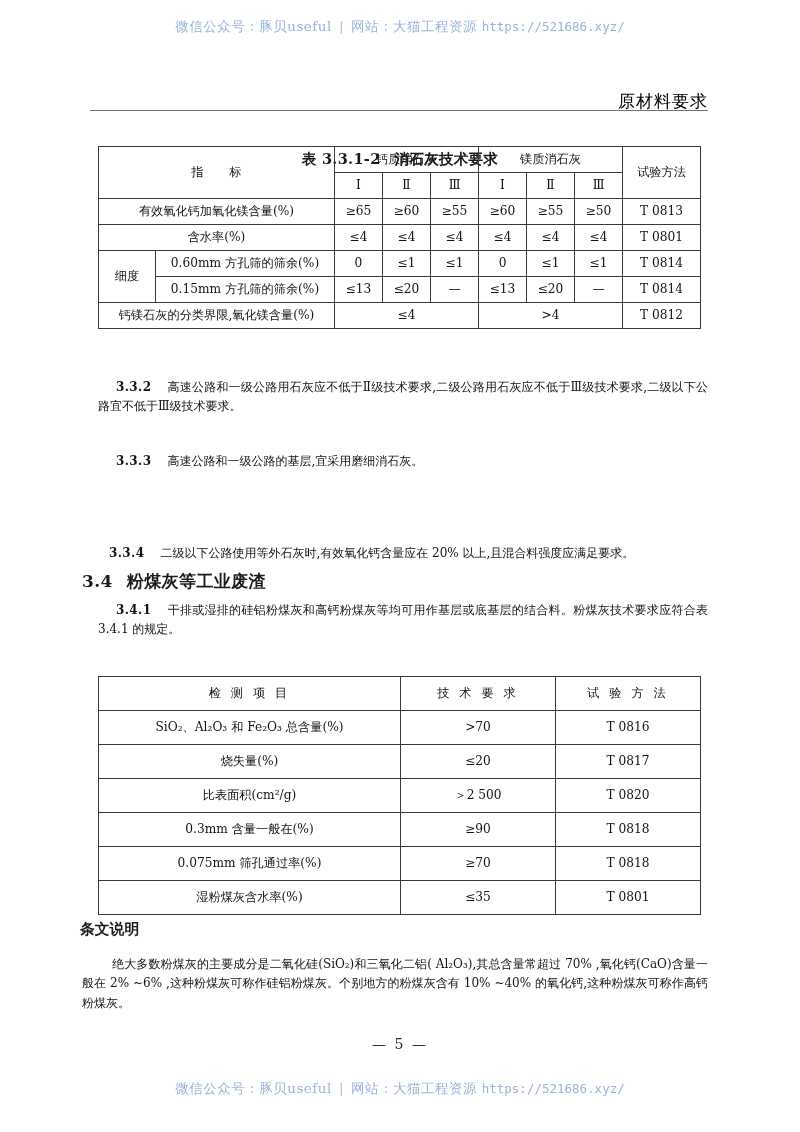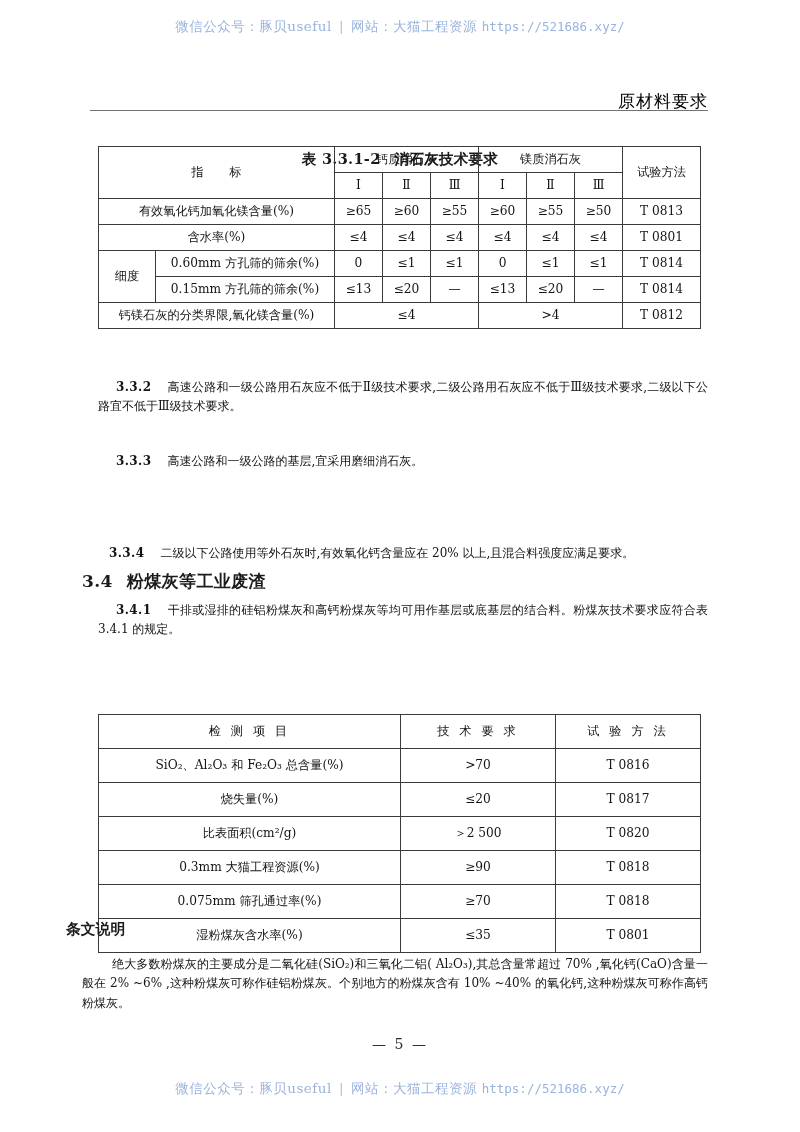--- a/index.html
+++ b/index.html
@@ -99,21 +99,21 @@
     left: 98px;
     top: 146px;
     width: 602px;
   }
   #table-lime td { height: 21px; }
   #table-lime .spaced { letter-spacing: 0.5px; }
 
   
   #table-flyash {
     left: 98px;
-    top: 714px;
+    top: 676px;
     width: 602px;
   }
   #table-flyash td { height: 29px; }
   #table-flyash .spaced { letter-spacing: 3px; }
 
   
   .para {
     position: absolute;
     font-size: 12px;
     line-height: 1.62;
@@ -294,38 +294,38 @@
         <td>烧失量(%)</td>
         <td>≤20</td>
         <td>T 0817</td>
       </tr>
       <tr>
         <td>比表面积(cm²/g)</td>
         <td>＞2 500</td>
         <td>T 0820</td>
       </tr>
       <tr>
-        <td>0.3mm 大猫工程资源(%)</td>
+        <td>0.3mm 含量一般在(%)</td>
         <td>≥90</td>
         <td>T 0818</td>
       </tr>
       <tr>
         <td>0.075mm 筛孔通过率(%)</td>
         <td>≥70</td>
         <td>T 0818</td>
       </tr>
       <tr>
         <td>湿粉煤灰含水率(%)</td>
         <td>≤35</td>
         <td>T 0801</td>
       </tr>
     </tbody>
   </table>
 
-  <div class="note-head" style="left:66px; top:920px;">条文说明</div>
+  <div class="note-head" style="left:80px; top:920px;">条文说明</div>
 
   <div class="para" style="left:82px; top:955px; width:626px;">
     <span style="display:inline-block;width:30px;"></span><span>绝大多数粉煤灰的主要成分是二氧化硅(SiO₂)和三氧化二铝( Al₂O₃),其总含量常超过 70% ,氧化钙(CaO)含量一般在 2% ~6% ,这种粉煤灰可称作硅铝粉煤灰。个别地方的粉煤灰含有 10% ~40% 的氧化钙,这种粉煤灰可称作高钙粉煤灰。</span>
   </div>
 
   <div class="page-number" style="top:1036px;">— 5 —</div>
 
   <div class="watermark" id="watermark-bottom">
     <span>微信公众号：豚贝useful</span><span class="sep">|</span><span>网站：大猫工程资源</span>&nbsp;<span class="url">https://521686.xyz/</span>
   </div>

